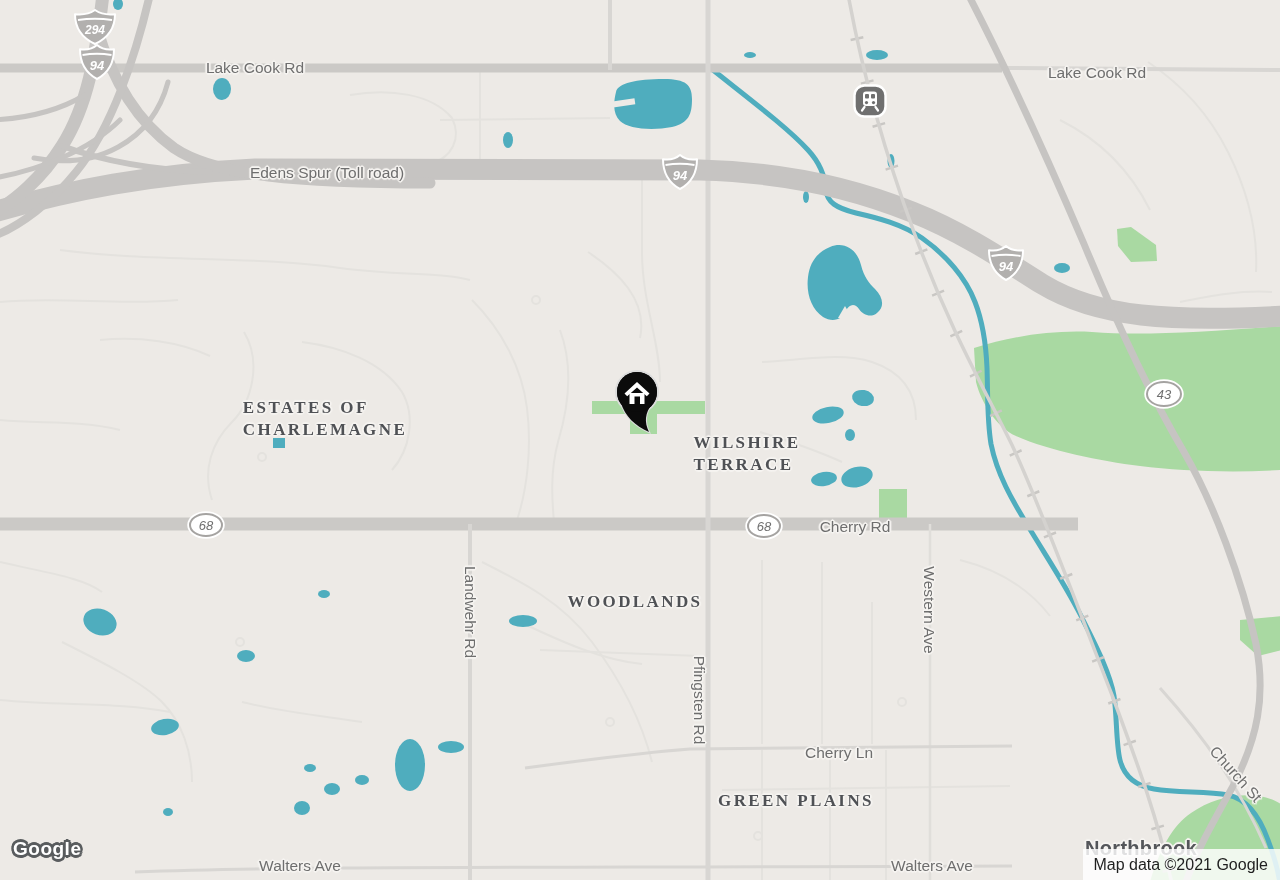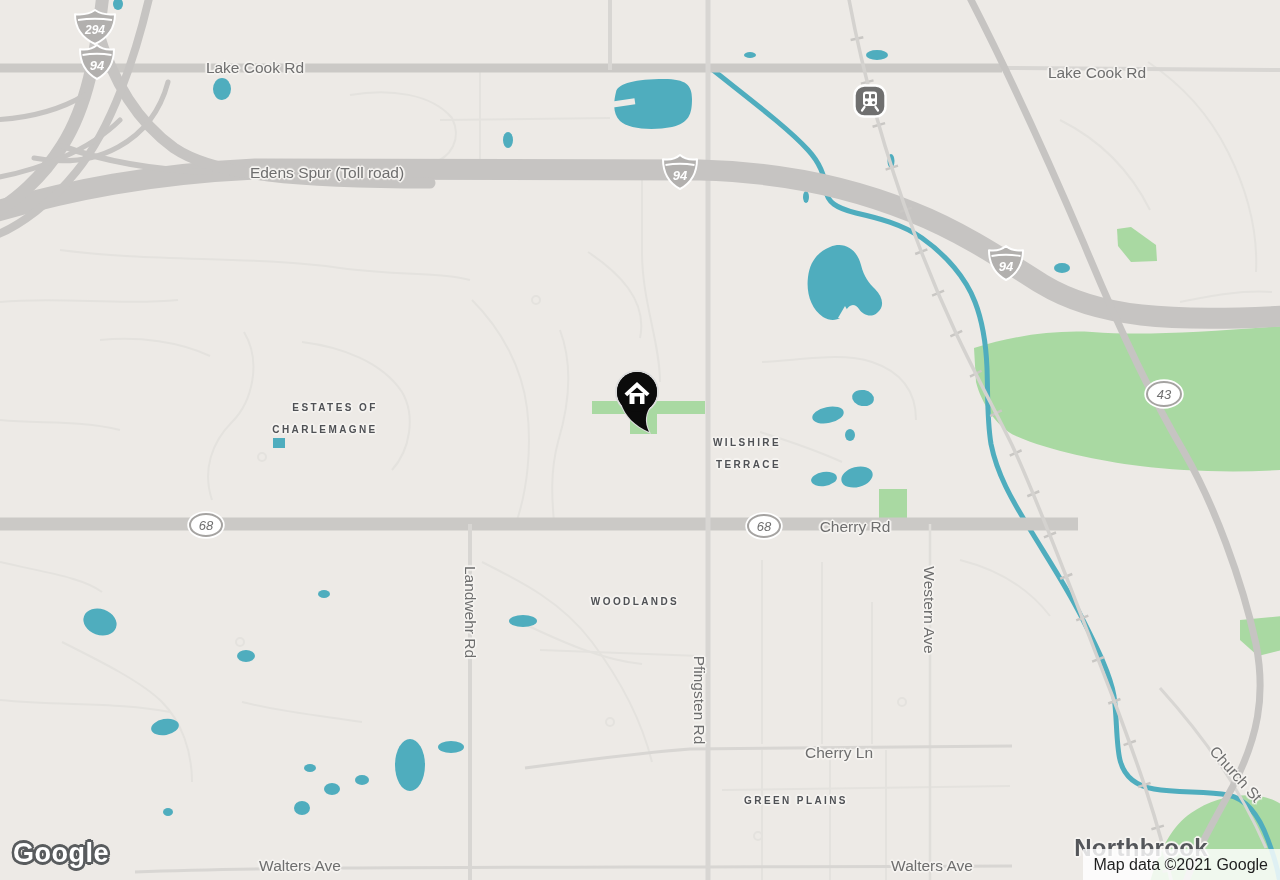--- a/index.html
+++ b/index.html
@@ -11,30 +11,30 @@
   }
   *{margin:0;padding:0;box-sizing:border-box;}
   html,body{width:1280px;height:880px;overflow:hidden;}
   body{font-family:"Liberation Sans",sans-serif;background:var(--bg);}
   #map{position:relative;width:1280px;height:880px;background:var(--bg);overflow:hidden;}
   #map svg.canvas{position:absolute;left:0;top:0;z-index:1;}
   .lbl{position:absolute;z-index:2;transform:translate(-50%,-50%) rotate(var(--rot,0deg));
        white-space:nowrap;color:var(--lbl-road);font-size:15.5px;line-height:1.1;
        text-shadow:-1px -1px 0 #f6f4f1,1px -1px 0 #f6f4f1,-1px 1px 0 #f6f4f1,1px 1px 0 #f6f4f1,
                    -2px 0 1px #f6f4f1,2px 0 1px #f6f4f1,0 -2px 1px #f6f4f1,0 2px 1px #f6f4f1;}
-  .area{color:var(--lbl-area);font-weight:700;font-size:10px;letter-spacing:2.4px;
-        text-align:right;line-height:22px;}
-  .city{color:var(--lbl-city);font-weight:700;font-size:24px;letter-spacing:.3px;text-align:center;}
+  .area{color:var(--lbl-area);font-weight:700;font-size:17px;letter-spacing:2.4px;
+        text-align:left;line-height:22px;font-family:Liberation Serif, serif;}
+  .city{color:var(--lbl-city);font-weight:700;font-size:20px;letter-spacing:.3px;text-align:center;}
   .shield{position:absolute;z-index:3;transform:translate(-50%,-50%);}
   .shield span{position:absolute;inset:0;display:flex;align-items:center;justify-content:center;
         color:#fff;font-weight:700;font-size:13px;padding-top:6px;font-style:italic;}
   .shield.wide span{font-size:12px;}
   .shield.oval span{color:var(--oval-text);font-weight:400;font-size:13px;padding-top:0;}
   .marker{position:absolute;z-index:4;}
-  #google-logo{position:absolute;z-index:5;left:13px;top:838px;font-size:27px;font-weight:700;
+  #google-logo{position:absolute;z-index:5;left:13px;top:838px;font-size:19px;font-weight:700;
        letter-spacing:.5px;color:#fff;
        text-shadow:-2px -2px 0 #595c5e,2px -2px 0 #595c5e,-2px 2px 0 #595c5e,2px 2px 0 #595c5e,
                    -2.6px 0 0 #595c5e,2.6px 0 0 #595c5e,0 -2.6px 0 #595c5e,0 2.8px 0 #595c5e;}
   #attribution{position:absolute;z-index:5;right:0;bottom:0;height:31px;line-height:31px;
        background:rgba(255,255,255,.82);color:#1f1f1f;font-size:16px;padding:0 12px 0 10px;}
 </style>
 </head>
 <body>
 
 <div id="map">

